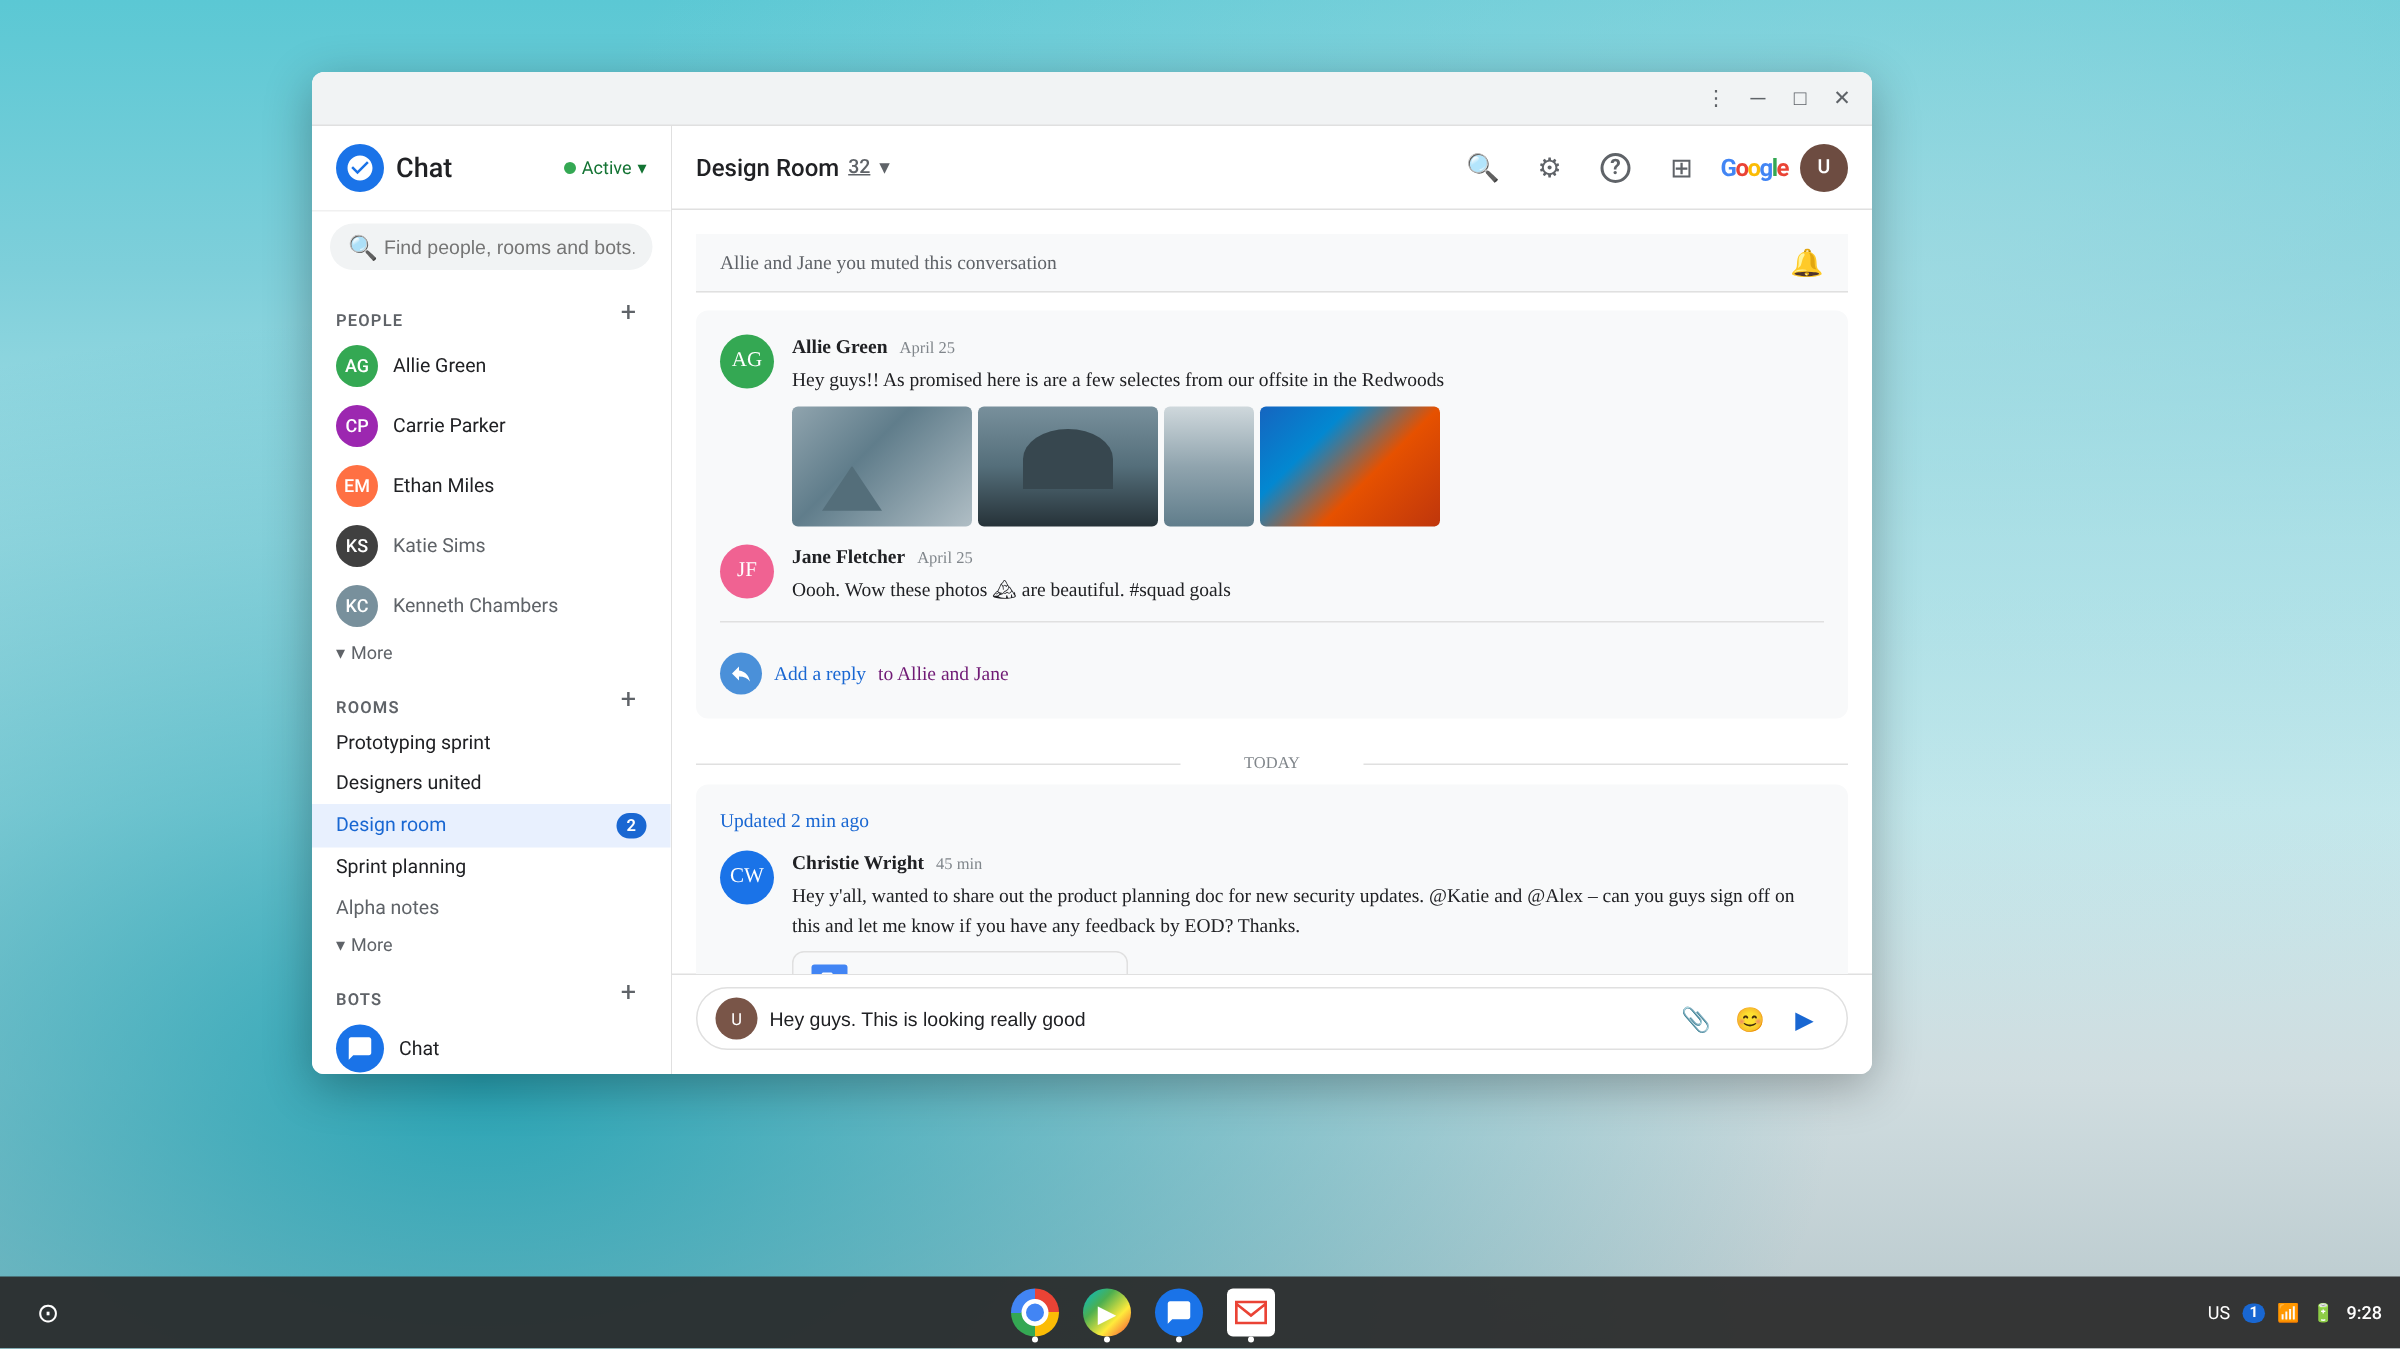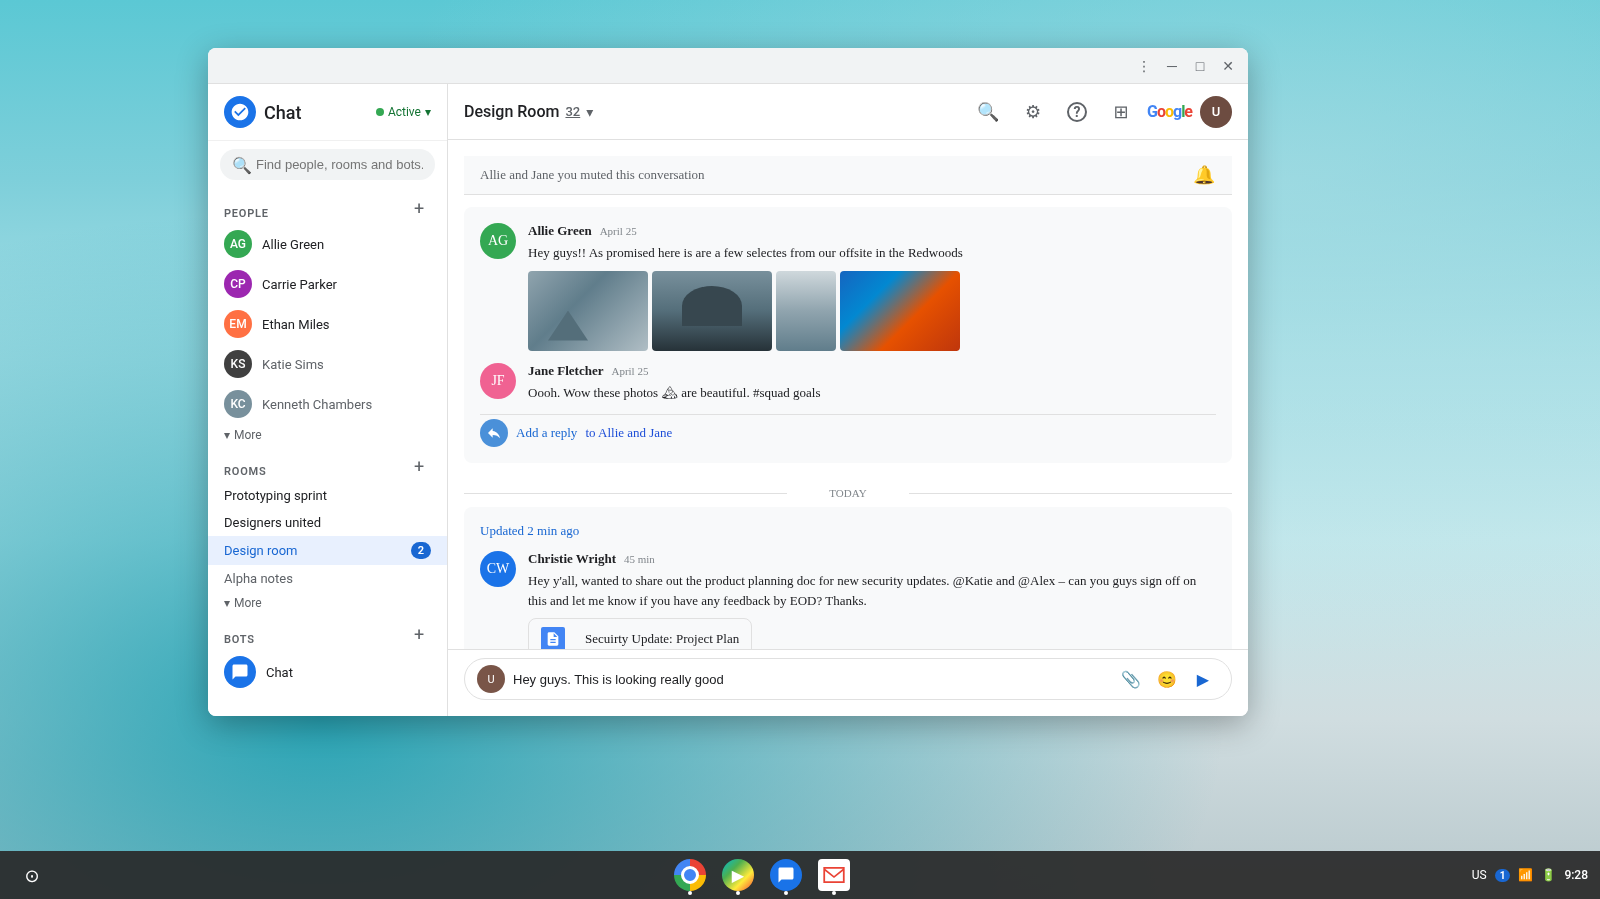--- a/index.html
+++ b/index.html
@@ -452,21 +452,21 @@
       width: 120px;
       height: 80px;
       background: linear-gradient(135deg, #1565c0 0%, #0288d1 30%, #e65100 60%, #bf360c 100%);
     }
 
     .reply-row {
       display: flex;
       align-items: center;
       gap: 8px;
       margin-top: 8px;
-      padding-top: 4px;
+      padding-top: 20px;
       border-top: 1px solid #e0e0e0;
     }
 
     .reply-avatar {
       width: 28px;
       height: 28px;
       border-radius: 50%;
       background: #4a90d9;
       display: flex;
       align-items: center;
@@ -474,21 +474,21 @@
     }
 
     .reply-link {
       font-size: 13px;
       color: #1967d2;
       cursor: pointer;
     }
 
     .reply-to {
       font-size: 13px;
-      color: #1d4ed8;
+      color: #701a75;
     }
 
     .date-divider {
       text-align: center;
       font-size: 11px;
       color: #80868b;
       padding: 8px 0;
       position: relative;
     }
     .date-divider::before,
@@ -816,20 +816,23 @@
 
       <div class="room-item">
         <span>Prototyping sprint</span>
       </div>
       <div class="room-item">
         <span>Designers united</span>
       </div>
       <div class="room-item active">
         <span>Design room</span>
         <span class="unread-badge">2</span>
+      </div>
+      <div class="room-item">
+        <span>Sprint planning</span>
       </div>
       <div class="room-item muted">
         <span>Alpha notes</span>
       </div>
       <div class="more-toggle">
         <span>▾</span>
         <span>More</span>
       </div>
 
       <div class="section-header">

